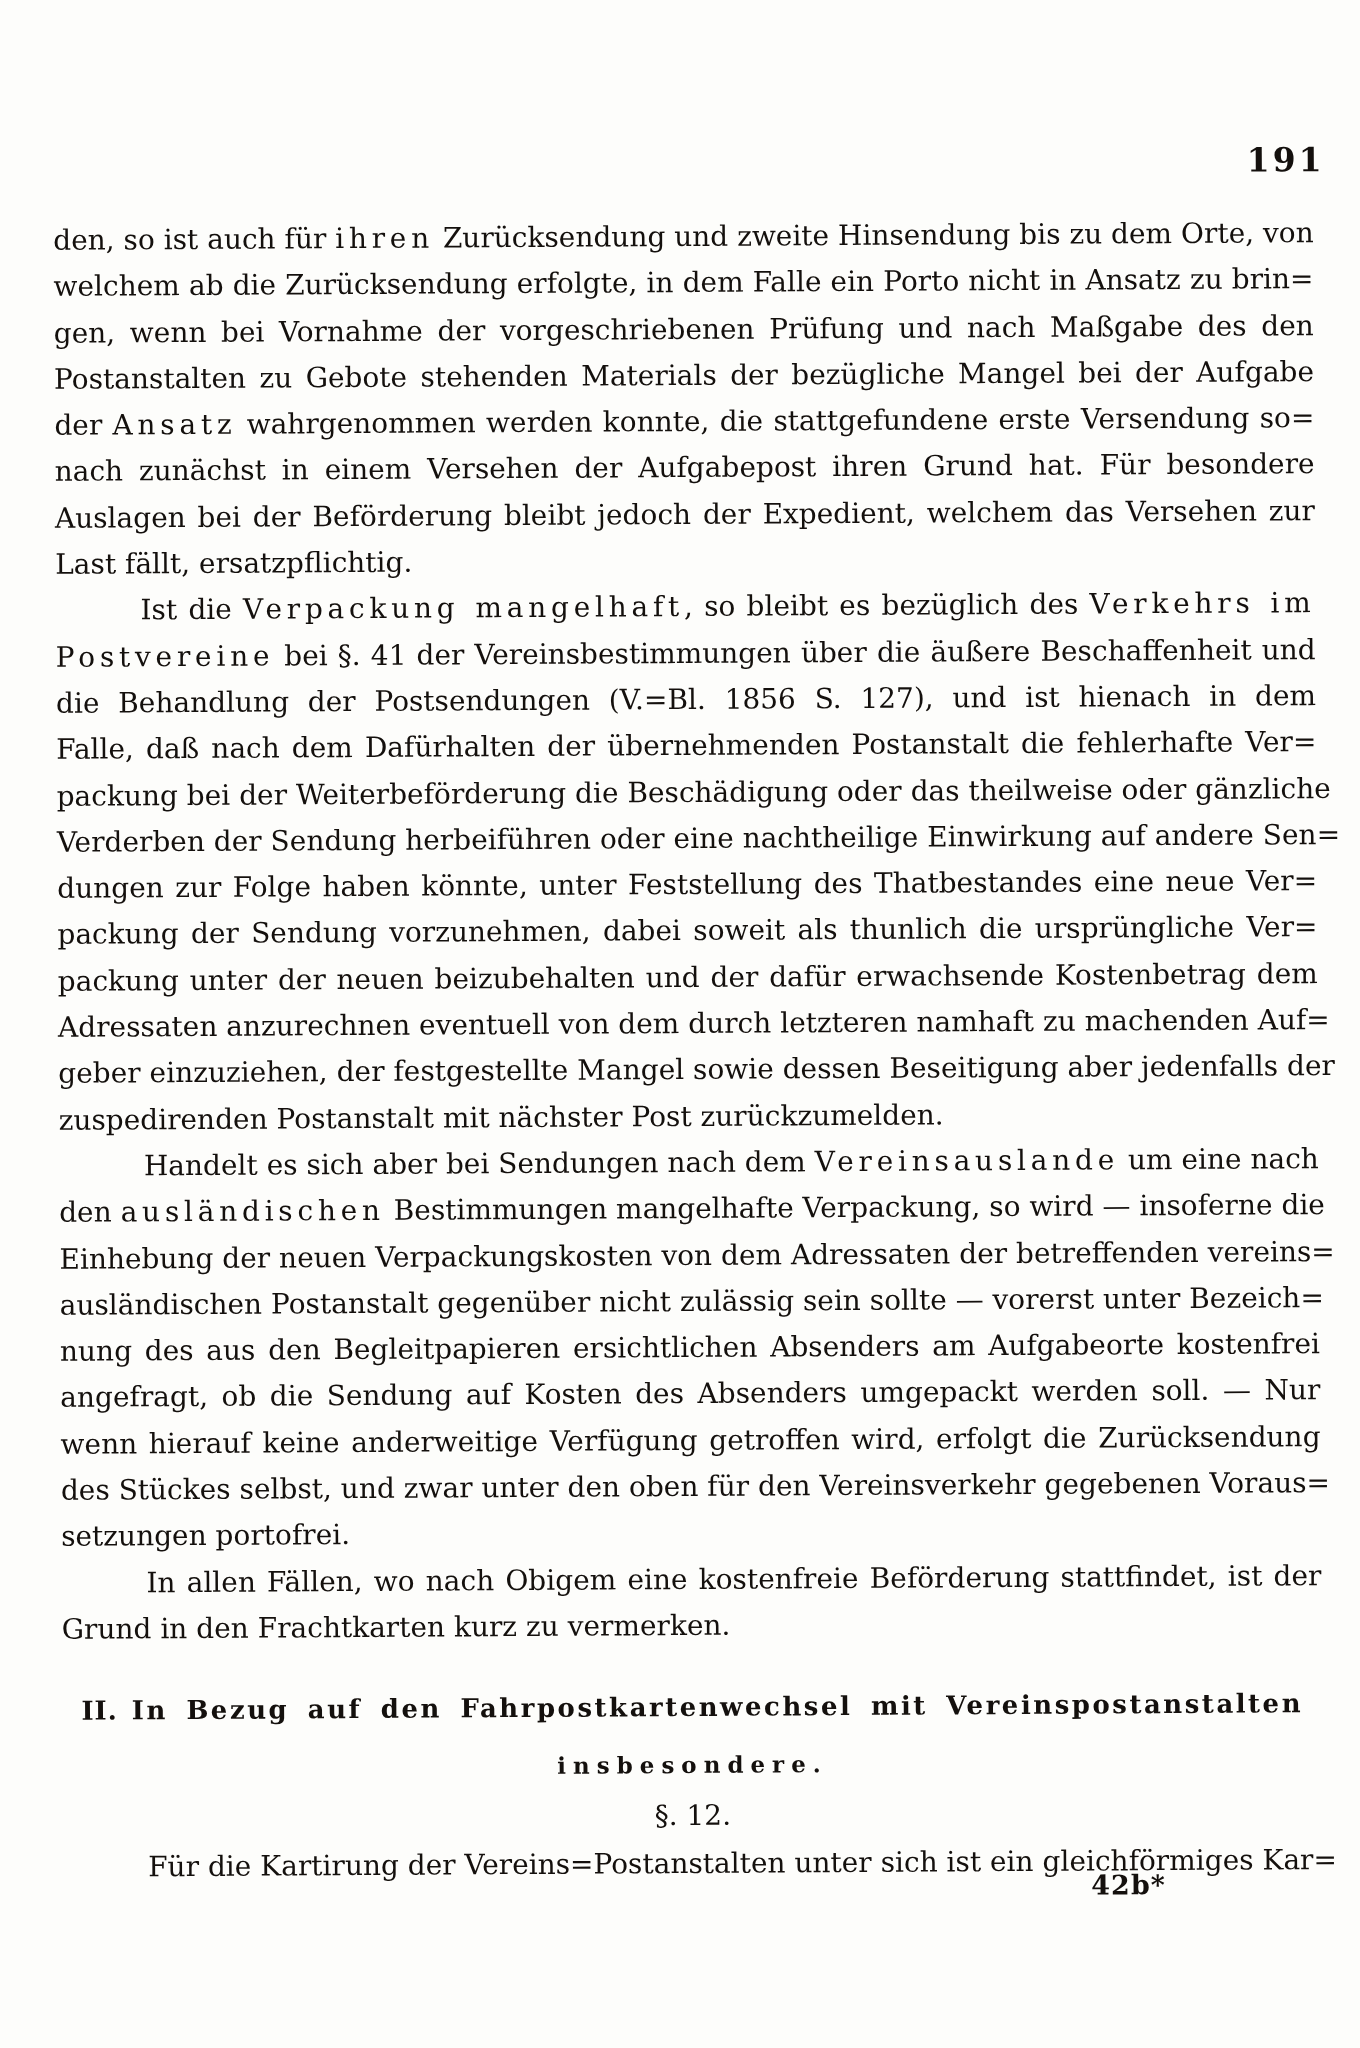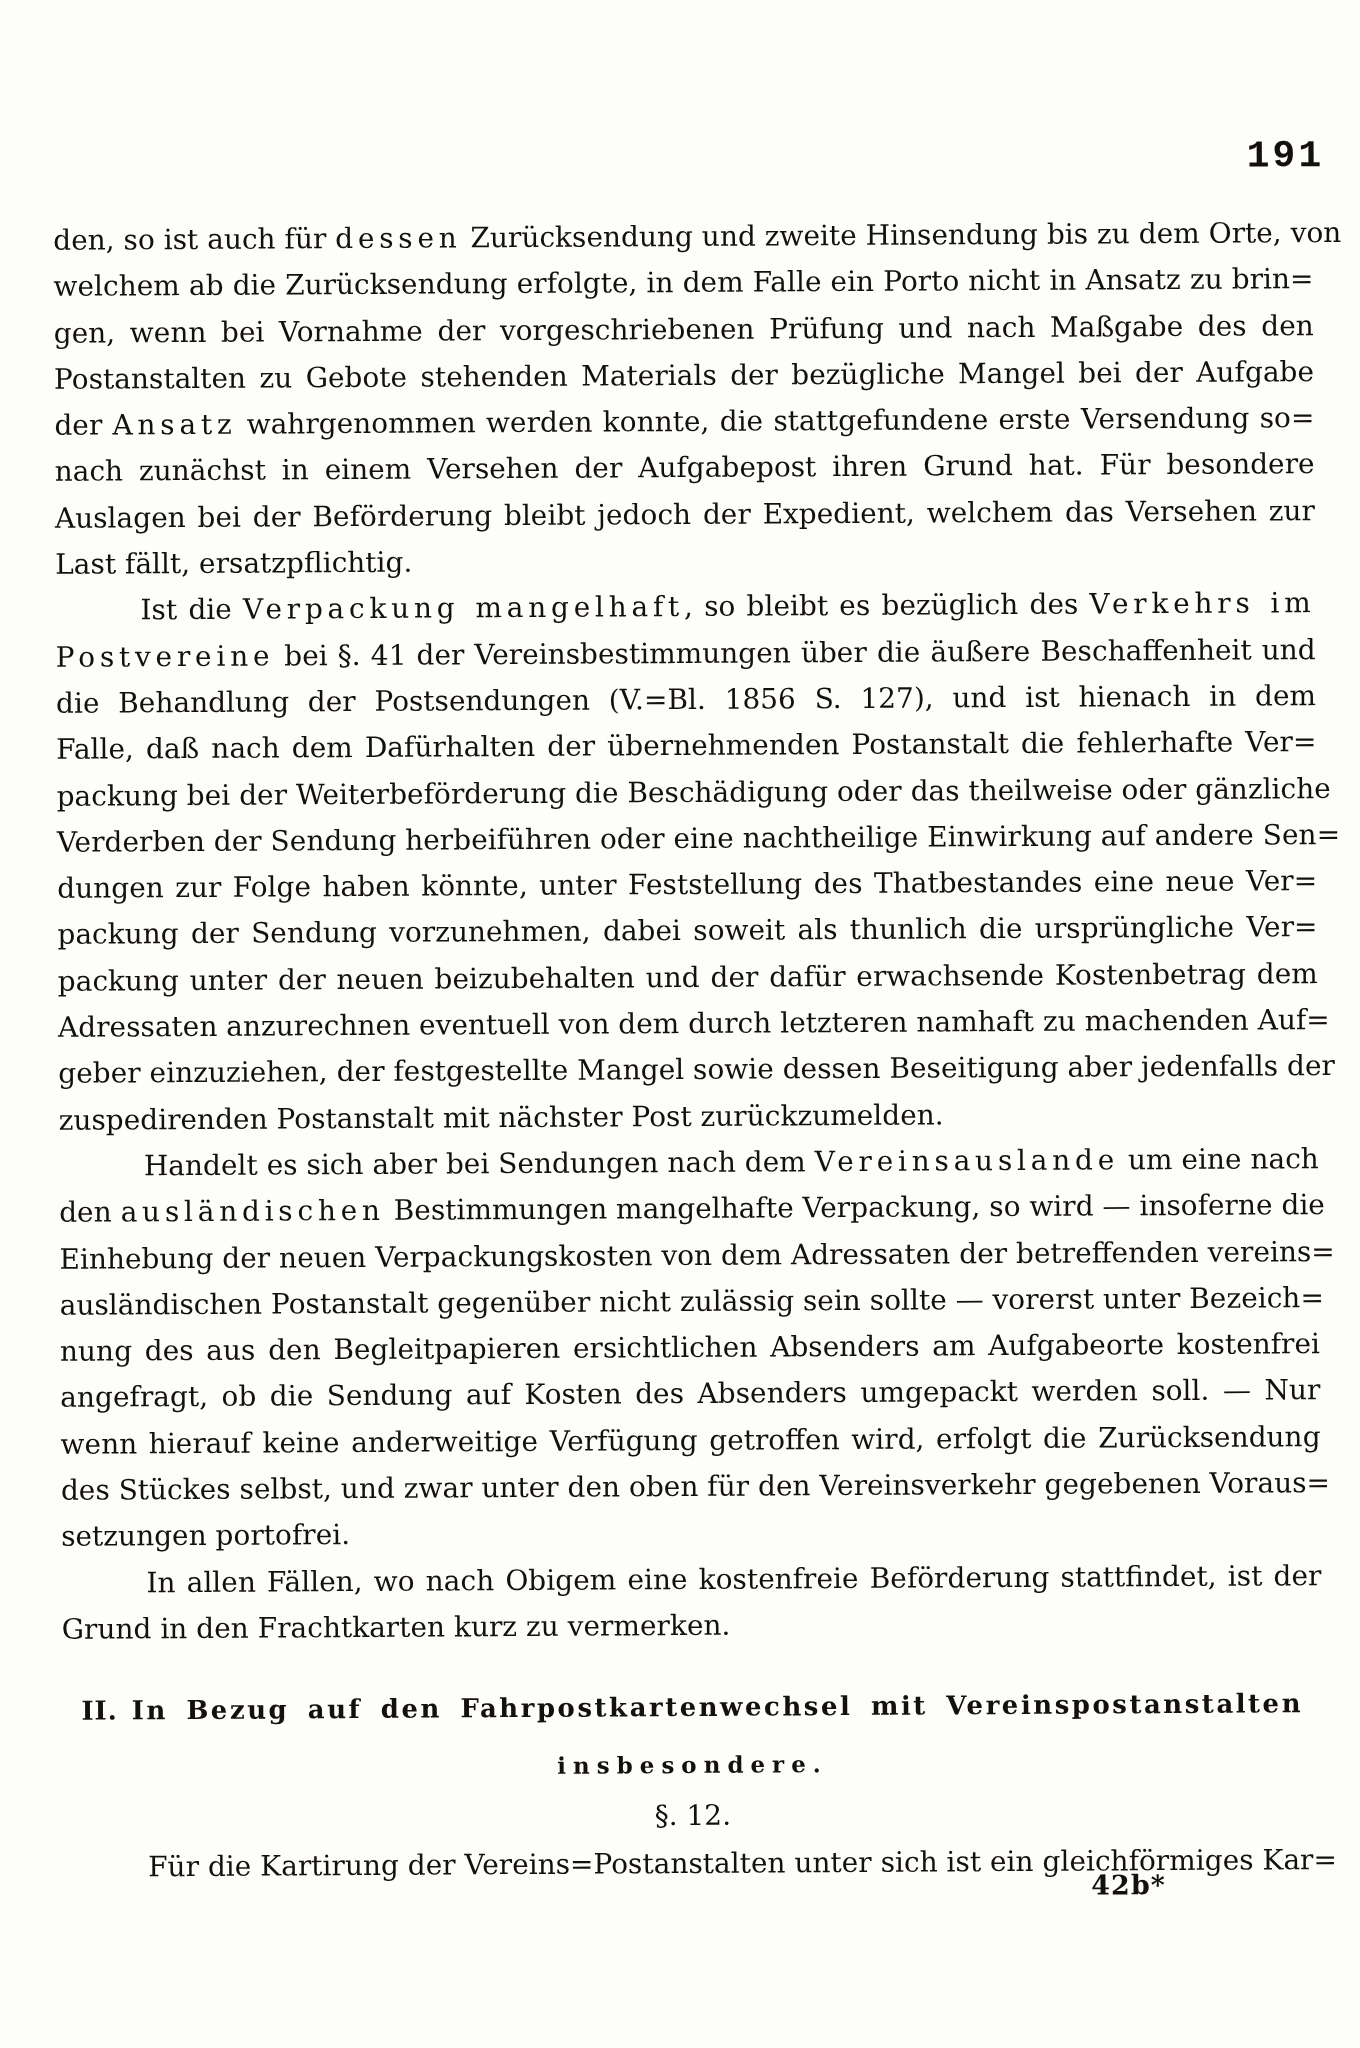--- a/index.html
+++ b/index.html
@@ -11,22 +11,22 @@
   }
   .scan{
     position:absolute;inset:0;background:#fdfdfb;
   }
   .tilt{
     position:absolute;inset:0;
     transform:rotate(-0.35deg);
     transform-origin:50% 50%;
   }
   .page-number{
-    position:absolute;left:1252px;top:138px;
-    font-size:38px;font-weight:bold;letter-spacing:3px;font-family:Liberation Mono, monospace;
+    position:absolute;left:1252px;top:144px;
+    font-size:33px;font-weight:bold;letter-spacing:3px;
   }
   .textblock{
     position:absolute;left:58px;top:214px;width:1260px;
     font-size:28px;line-height:46.3px;
   }
   .line{
     text-align:justify;
     text-align-last:justify;
     text-justify:inter-word;
     height:46.3px;overflow:visible;white-space:nowrap;
@@ -60,21 +60,21 @@
 </head>
 <body>
 
 <div class="scan">
   <div class="tilt">
 
     <div class="page-number">191</div>
 
     <div class="textblock">
       <div class="para">
-          <div class="line">den, so ist auch für <span class="sp">dessen</span> Zurücksendung und zweite Hinsendung bis zu dem Orte, von</div>
+          <div class="line">den, so ist auch für <span class="sp">ihren</span> Zurücksendung und zweite Hinsendung bis zu dem Orte, von</div>
           <div class="line">welchem ab die Zurücksendung erfolgte, in dem Falle ein Porto nicht in Ansatz zu brin=</div>
           <div class="line">gen, wenn bei Vornahme der vorgeschriebenen Prüfung und nach Maßgabe des den</div>
           <div class="line">Postanstalten zu Gebote stehenden Materials der bezügliche Mangel bei der Aufgabe</div>
           <div class="line">der <span class="sp">Ansatz</span> wahrgenommen werden konnte, die stattgefundene erste Versendung so=</div>
           <div class="line">nach zunächst in einem Versehen der Aufgabepost ihren Grund hat.  Für besondere</div>
           <div class="line">Auslagen bei der Beförderung bleibt jedoch der Expedient, welchem das Versehen zur</div>
           <div class="line endline">Last fällt, ersatzpflichtig.</div>
         </div>
       <div class="para">
           <div class="line indent">Ist die <span class="sp">Verpackung mangelhaft</span>, so bleibt es bezüglich des <span class="sp">Verkehrs im</span></div>

